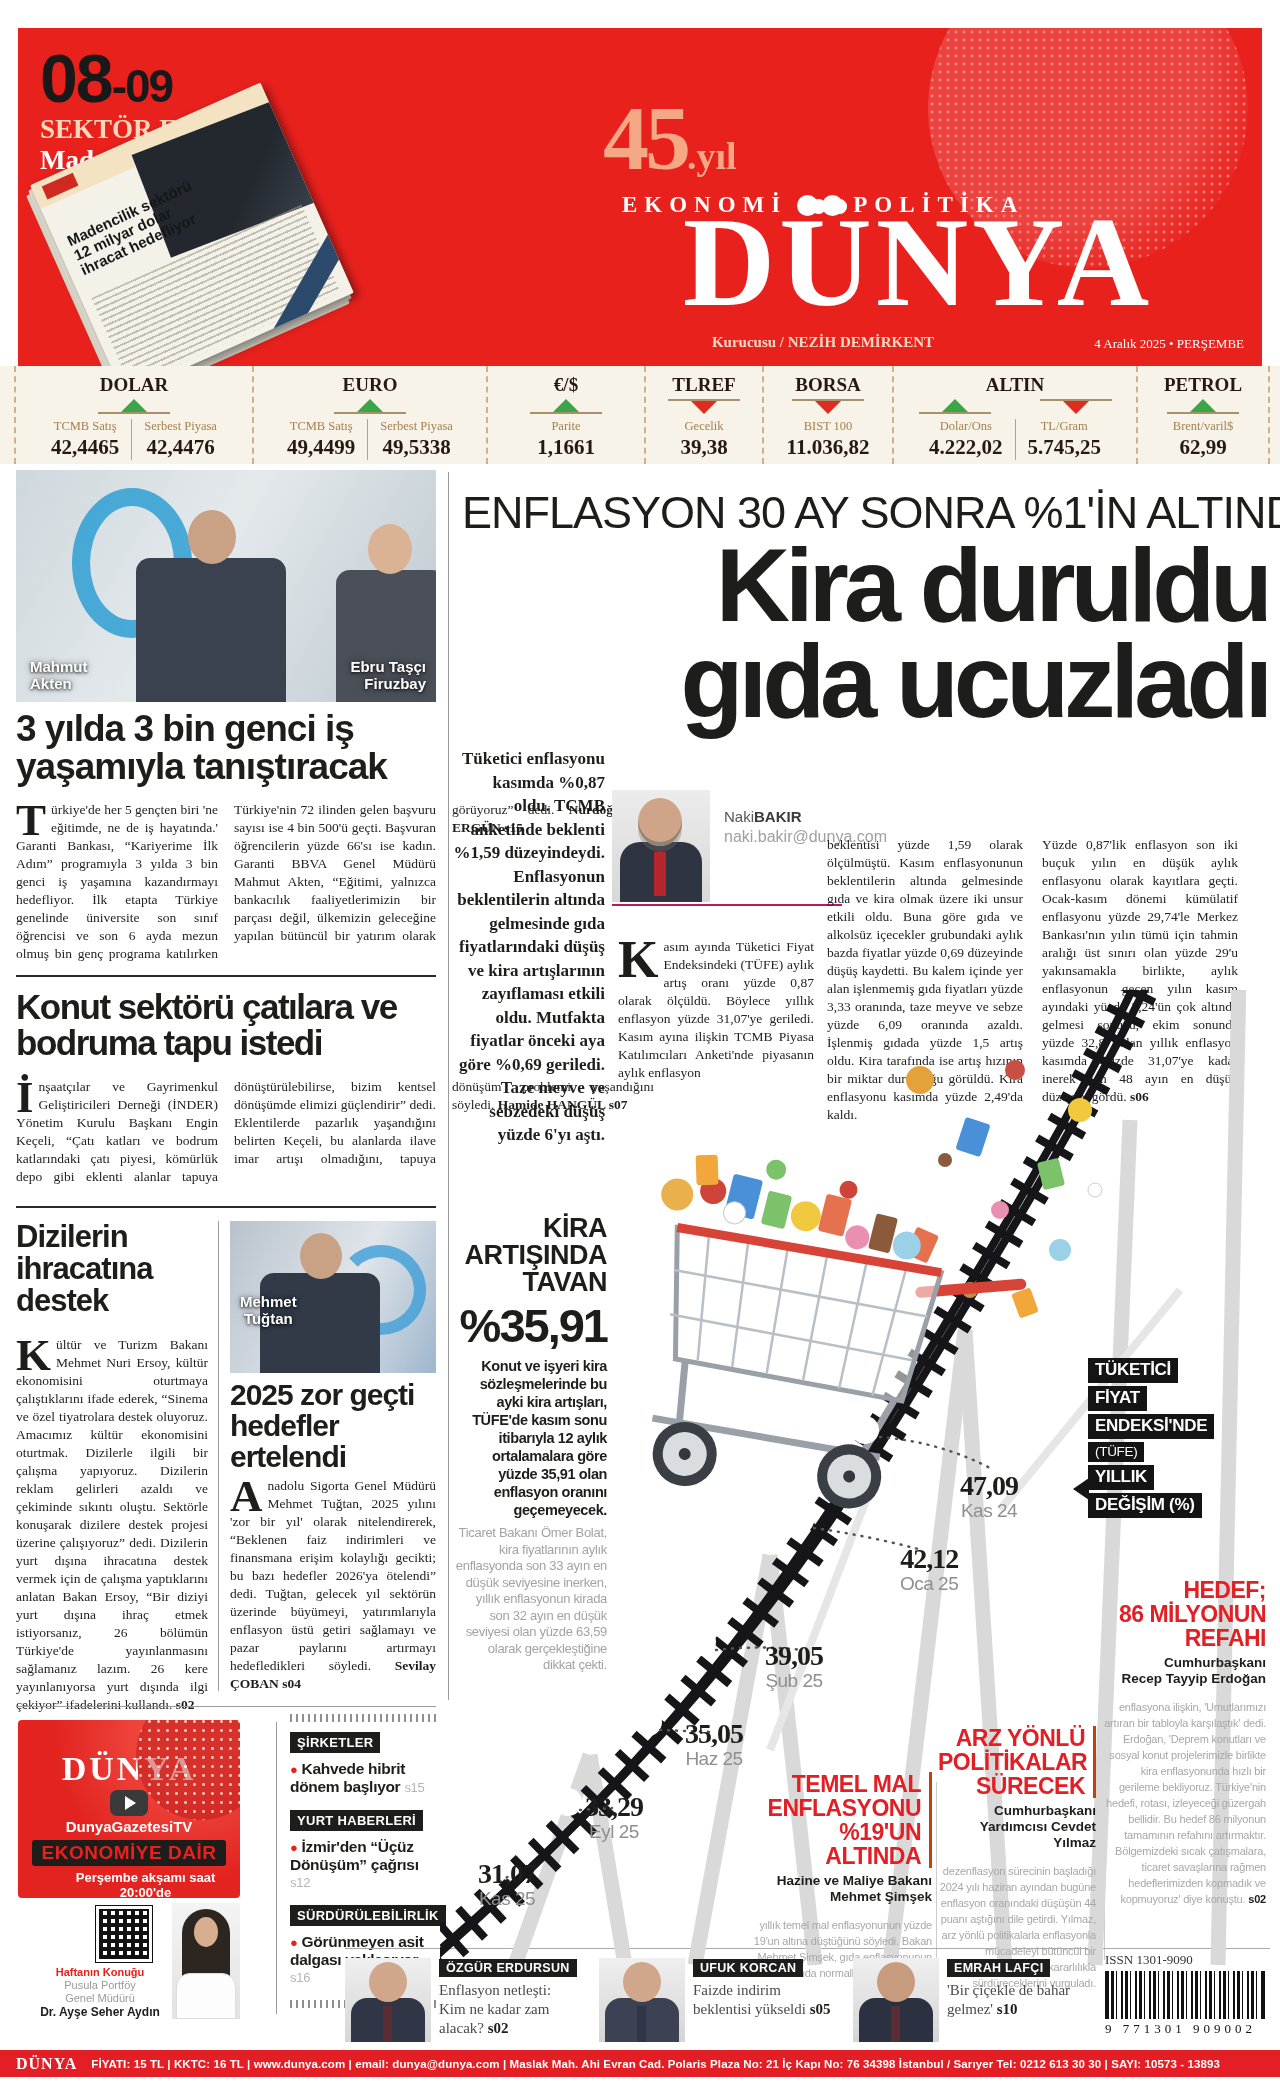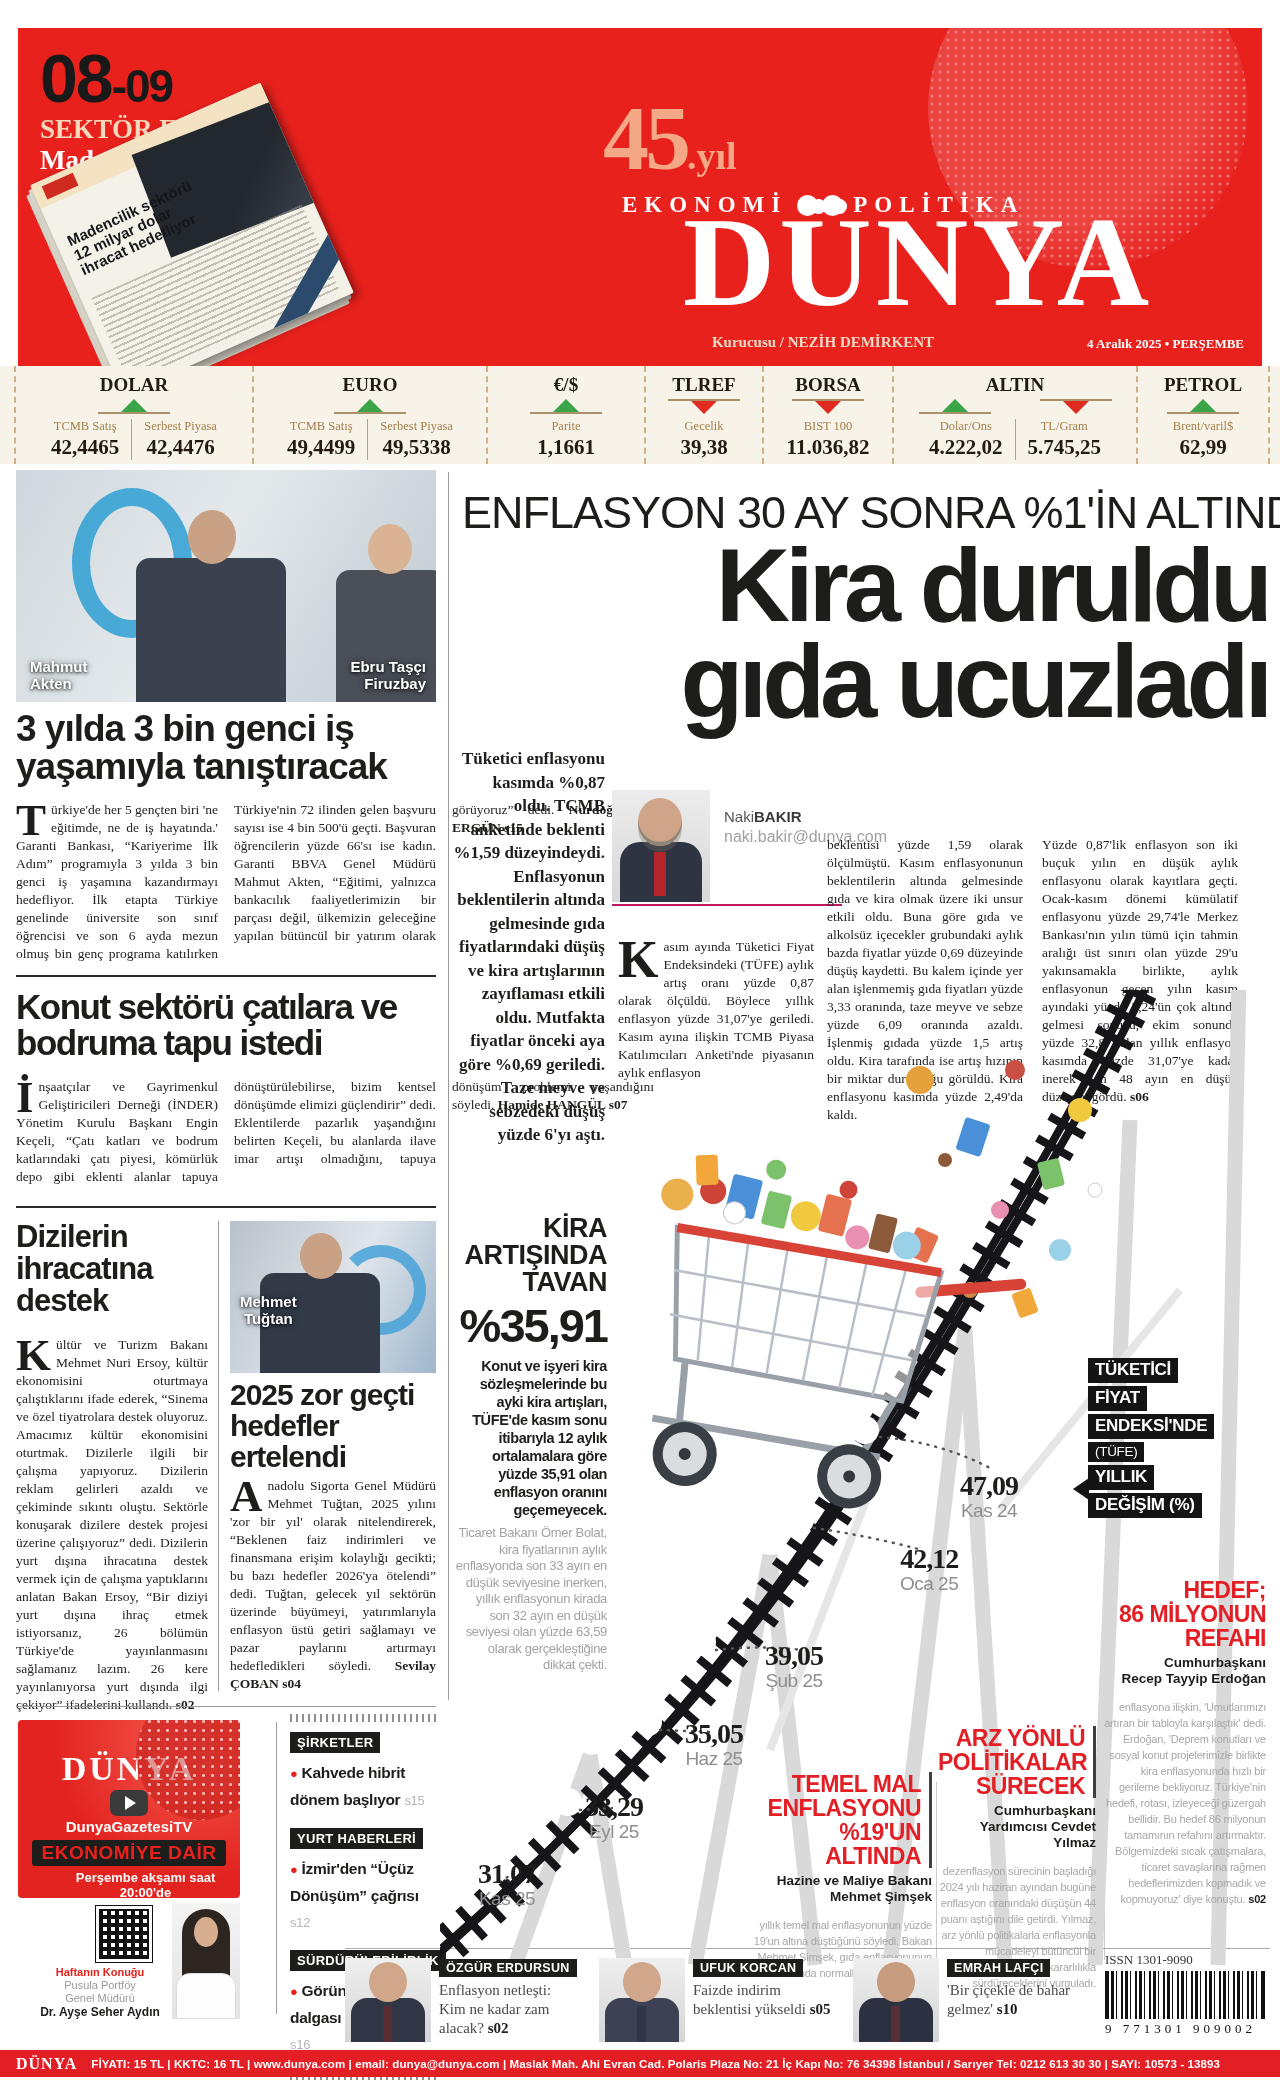--- a/index.html
+++ b/index.html
@@ -25,21 +25,21 @@
     background: repeating-linear-gradient(#9a968c 0 2px, transparent 2px 6px); opacity:.55; }
   .pt-spine { position:absolute; right:-30px; bottom:-8px; width:190px; height:22px; background:#2c4a6b; transform:rotate(-36deg); }
   .m45 { position:absolute; left:585px; top:64px; color:#f5a886; font-family:"Liberation Serif", serif; font-weight:bold; line-height:1; }
   .m45 .big { font-size:92px; letter-spacing:-4px; }
   .m45 .yil { font-size:38px; }
   .tagline { position:absolute; left:604px; top:164px; width:620px; display:flex; align-items:center; gap:10px; color:#fff; font-family:"Liberation Serif", serif; font-weight:bold; font-size:23px; letter-spacing:7px; }
   .tagdot { width:21px; height:21px; border-radius:50%; background:#fff; display:inline-block; }
   .dotpair { display:flex; gap:4px; }
   .dunya { position:absolute; left:575px; top:170px; width:650px; text-align:center; color:#fff; font-family:"Liberation Serif", serif; font-weight:bold; font-size:128px; letter-spacing:4px; line-height:1; }
   .founder { position:absolute; left:595px; top:306px; width:420px; text-align:center; color:#f3d9c6; font-family:"Liberation Serif", serif; font-weight:bold; font-size:15px; }
-  .hdate { position:absolute; right:18px; top:308px; color:#fff; font-family:"Liberation Serif", serif; font-weight:bold; font-size:13px; }
+  .hdate { position:absolute; right:18px; top:308px; color:#fff; font-family:"Liberation Serif", serif; font-weight:normal; font-size:13px; }
 
   
   .fin { position:absolute; left:0; top:366px; width:1280px; height:98px; background:#f8f3e8; display:flex; padding-left:14px; padding-right:10px; }
   .fcell { border-left:2px dashed #cdb188; padding-top:8px; text-align:center; }
   .fcell:last-child { border-right:2px dashed #cdb188; }
   .ftitle { font-family:"Liberation Serif", serif; font-weight:bold; font-size:19px; color:#241a10; }
   .arrowline { display:flex; justify-content:center; margin-top:4px; height:14px; align-items:flex-end; }
   .arr { display:inline-block; width:0; height:0; border-left:13px solid transparent; border-right:13px solid transparent; }
   .arr.up { border-bottom:13px solid #3aa648; }
   .arr.down { border-top:13px solid #e02b20; }
@@ -101,21 +101,21 @@
   .photo3 .hair { position:absolute; left:10px; top:6px; width:48px; height:86px; border-radius:24px 24px 8px 8px; background:#2d2520; }
   .photo3 .face { position:absolute; left:22px; top:14px; width:24px; height:30px; border-radius:50%; background:#d8ae90; }
   .photo3 .coat { position:absolute; left:4px; top:70px; width:60px; height:46px; border-radius:14px 14px 0 0; background:#fdfdfd; border:1px solid #ddd; }
 
   
   .vrule4 { left:276px; top:1722px; height:292px; }
   .minicol { left:290px; top:1714px; width:146px; }
   .dashrow { height:8px; background:repeating-linear-gradient(90deg,#8f8f8f 0 2px, transparent 2px 6px); margin-bottom:10px; }
   .dashrow.bottom { margin-top:4px; margin-bottom:0; }
   .minibar { display:inline-block; background:#1d1d1b; color:#fff; font-weight:bold; font-size:13px; padding:3px 7px; letter-spacing:0.3px; }
-  .miniitem { margin:7px 0 14px; font-weight:bold; font-size:15.5px; line-height:26px; color:#1d1d1b; letter-spacing:-0.3px; }
+  .miniitem { margin:7px 0 14px; font-weight:bold; font-size:15.5px; line-height:17px; color:#1d1d1b; letter-spacing:-0.3px; }
   .miniitem .bullet { color:#e8211d; font-size:13px; }
   .miniitem .ref { color:#b5b5b5; font-weight:normal; font-size:13px; }
 
   
   .vrule-main { left:448px; top:472px; height:1228px; }
   .kicker { left:462px; top:487px; width:806px; font-size:45px; font-weight:normal; color:#1d1d1b; letter-spacing:-1px; white-space:nowrap; }
   .mainhead { left:462px; top:538px; width:806px; text-align:right; font-weight:bold; font-size:103px; color:#1d1d1b; letter-spacing:-5px; line-height:.93; }
   .intro { left:453px; top:747px; width:152px; text-align:right; font-family:"Liberation Serif", serif; font-weight:bold; font-size:17px; line-height:23.5px; color:#1d1d1b; }
   .bylinebox { left:612px; top:790px; width:230px; height:116px; border-bottom:2px solid #be185d; }
   .bphoto { position:absolute; left:0; top:0; width:98px; height:112px; background:linear-gradient(#ececec,#d8d8d8); overflow:hidden; }
@@ -142,21 +142,21 @@
   .chip-arrow { position:absolute; left:-15px; top:120px; width:0; height:0; border-top:11px solid transparent; border-bottom:11px solid transparent; border-right:16px solid #141414; }
   .pt { position:absolute; z-index:3; text-align:center; }
   .ptv { font-family:"Liberation Serif", serif; font-weight:bold; font-size:28px; color:#1d1d1b; letter-spacing:-1px; line-height:1; }
   .ptl { font-size:19px; color:#8f8f8f; letter-spacing:-0.5px; line-height:1.15; }
   .pt0 { left:960px; top:1472px; } .pt1 { left:900px; top:1545px; } .pt2 { left:765px; top:1642px; }
   .pt3 { left:685px; top:1720px; } .pt4 { left:585px; top:1793px; } .pt5 { left:478px; top:1860px; }
 
   
   .rr { text-align:right; z-index:3; }
   .rr-title { color:#e31e24; font-weight:bold; font-size:23px; line-height:24px; letter-spacing:-0.5px; }
-  .rr-title.ruled { border-right:3px solid #404040; padding-right:8px; }
+  .rr-title.ruled { border-right:3px solid #c2410c; padding-right:8px; }
   .rr-who { margin-top:5px; font-weight:bold; font-size:13.5px; line-height:16px; color:#1d1d1b; }
   .rr-text { margin-top:12px; font-size:11px; line-height:16px; color:#a8a8a8; letter-spacing:-0.2px; }
   .rr-text b { color:#1d1d1b; }
   .rr-hedef { left:1100px; top:1578px; width:166px; }
   .rr-arz { left:938px; top:1726px; width:158px; }
   .rr-temel { left:740px; top:1772px; width:192px; }
   .vr5 { left:1104px; top:1738px; height:222px; border-left:1px solid #ccc; }
   .vr6 { left:936px; top:1782px; height:178px; border-left:1px solid #ccc; }
 
   

